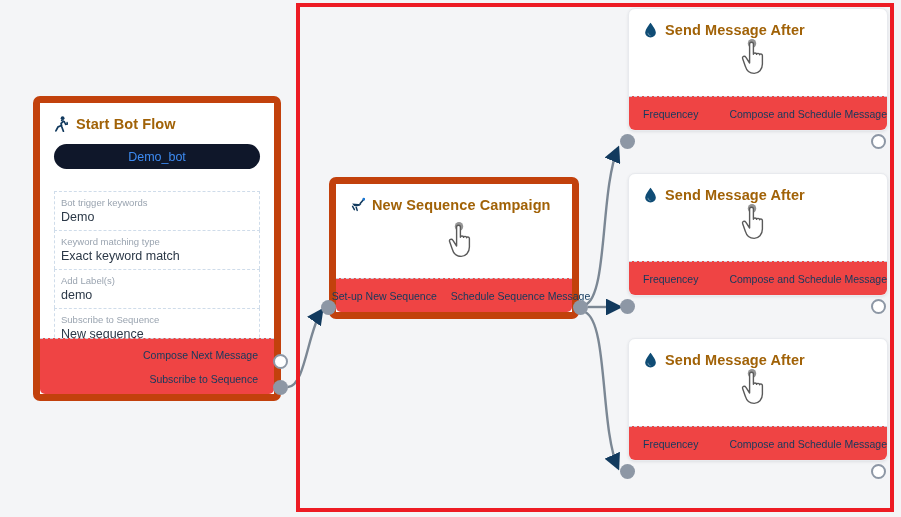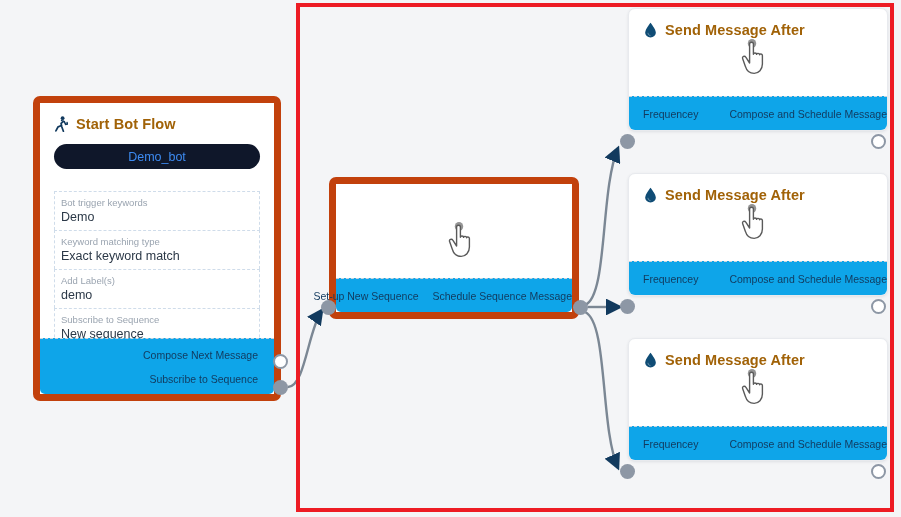--- a/index.html
+++ b/index.html
@@ -75,21 +75,21 @@
     width: 15px;
     height: 17px;
     flex: 0 0 auto;
   }
   .node-footer {
     position: absolute;
     left: 0;
     right: 0;
     bottom: 0;
     height: 42px;
-    background: #0ea5e9;
+    background: #ef4444;
     border-top: 1px dashed #ccd3dc;
     border-radius: 0 0 6px 6px;
     display: flex;
     align-items: center;
     box-sizing: border-box;
   }
   .node.selected-blue .node-footer {
     border-radius: 0 0 5px 5px;
   }
   .port-label {
@@ -163,21 +163,21 @@
 
   
   #new-sequence-campaign {
     left: 329px;
     top: 177px;
     width: 250px;
     height: 142px;
   }
   #new-sequence-campaign .node-footer {
     height: 34px;
-    justify-content: flex-end;
+    justify-content: center;
     padding-left: 14px;
     gap: 14px;
   }
 
   
   .send-card {
     left: 628px;
     width: 260px;
     height: 123px;
   }
@@ -262,20 +262,32 @@
 
     <div class="node-footer">
       <span class="port-label">Compose Next Message</span>
       <span class="port-label">Subscribe to Sequence</span>
     </div>
   </div>
   <div class="port-dot hollow" style="left:273px; top:354px;"></div>
   <div class="port-dot" style="left:273px; top:380px;"></div>
 
   <div class="node selected-blue" id="new-sequence-campaign">
+    <div class="node-title">
+      <span class="ico">
+        <svg width="15" height="15" viewBox="0 0 15 15" xmlns="http://www.w3.org/2000/svg">
+          <path d="M2.2 6.4 A5 4 0 0 0 11.4 7.2 Z" fill="#123a5e"></path>
+          <path d="M10.2 6.6 L13.6 2.6" stroke="#123a5e" stroke-width="1.6" stroke-linecap="round"></path>
+          <circle cx="13.8" cy="2.2" r="1.4" fill="#1976d2"></circle>
+          <path d="M2.6 9.4 L4.4 12.6" stroke="#123a5e" stroke-width="1.5" stroke-linecap="round"></path>
+          <path d="M6.2 10.2 L7.2 13.4" stroke="#123a5e" stroke-width="1.5" stroke-linecap="round"></path>
+        </svg>
+      </span>
+      <span>New Sequence Campaign</span>
+    </div>
 
     <div class="hand-cursor">
       <svg width="34" height="38" viewBox="0 0 34 38" xmlns="http://www.w3.org/2000/svg">
         <ellipse cx="15" cy="5.5" rx="4.2" ry="4.6" fill="#3c3c3c" opacity="0.55"></ellipse>
         <path d="M12.6 6 C12.6 3.6 16.4 3.6 16.4 6 L16.4 16.2
                  C16.4 14.6 19.6 14.6 19.6 16.4
                  C19.6 15.0 22.6 15.0 22.6 16.8
                  C22.6 15.6 25.4 15.6 25.4 17.4
                  L25.4 26 C25.4 31.6 21.6 35.4 17.2 35.4
                  C12.4 35.4 9.4 32.0 8.4 28.4

